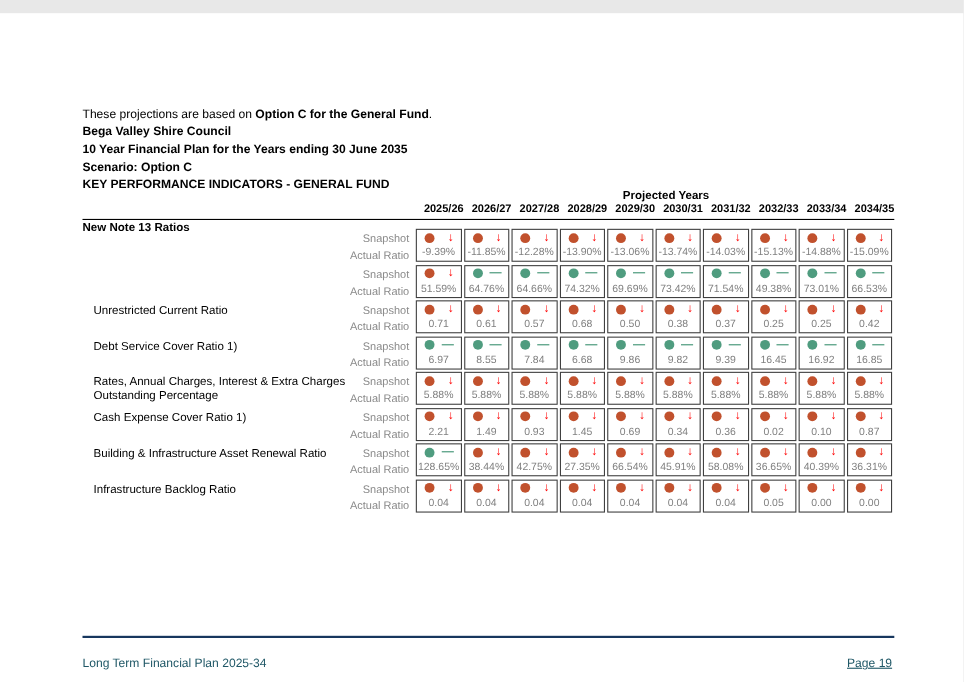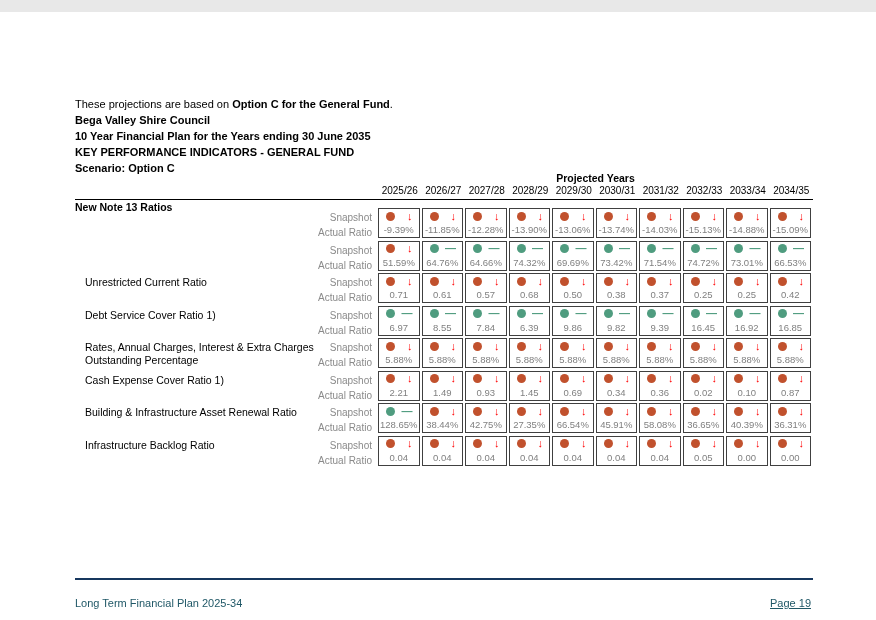--- a/index.html
+++ b/index.html
@@ -8,28 +8,28 @@
     position:relative; width:876px; height:620px; background:#ffffff;
     font-family:"Liberation Sans", sans-serif; color:#000; overflow:hidden;
     margin:12px auto;
   }
   .header-block { position:absolute; left:75px; top:84px; font-size:11px; line-height:16px; }
   .header-block .intro { font-weight:normal; }
   .header-block .intro b { font-weight:bold; }
   .header-block .bold-line { font-weight:bold; }
 
   .projected-years {
-    position:absolute; left:378px; top:160px; width:435px;
+    position:absolute; left:388px; top:160px; width:435px;
     text-align:center; font-size:10.5px; font-weight:bold;
   }
   .years-row {
     position:absolute; left:378px; top:173px; width:435px; display:flex;
   }
   .years-row .year-cell {
-    width:43.5px; text-align:center; font-size:10px; font-weight:normal;
+    width:43.5px; text-align:right; font-size:10px; font-weight:bold;
   }
   .header-rule {
     position:absolute; left:75px; top:187px; width:738px; border-top:1.5px solid #000;
   }
   .section-title {
     position:absolute; left:75px; top:189px; font-size:10.5px; font-weight:bold;
   }
 
   .indicators { position:absolute; left:75px; top:196px; width:738px; }
   .indicator-group { position:relative; height:32.5px; }
@@ -72,22 +72,22 @@
 </style>
 </head>
 <body>
 
 <div class="page">
 
   <div class="header-block">
     <div class="intro"><span>These projections are based on </span><b>Option C for the General Fund</b><span>.</span></div>
     <div class="bold-line">Bega Valley Shire Council</div>
     <div class="bold-line">10 Year Financial Plan for the Years ending 30 June 2035</div>
+    <div class="bold-line">Scenario: Option C</div>
     <div class="bold-line">KEY PERFORMANCE INDICATORS - GENERAL FUND</div>
-    <div class="bold-line">Scenario: Option C</div>
   </div>
 
   <div class="projected-years">Projected Years</div>
   <div class="years-row">
       <div class="year-cell">2025/26</div>
       <div class="year-cell">2026/27</div>
       <div class="year-cell">2027/28</div>
       <div class="year-cell">2028/29</div>
       <div class="year-cell">2029/30</div>
       <div class="year-cell">2030/31</div>
@@ -231,21 +231,21 @@
               <span class="dot"></span>
               <span class="sym">—</span>
             </div>
             <div class="val">71.54%</div>
           </div>
           <div class="kpi-cell flat">
             <div class="snap">
               <span class="dot"></span>
               <span class="sym">—</span>
             </div>
-            <div class="val">74.72%</div>
+            <div class="val">49.38%</div>
           </div>
           <div class="kpi-cell flat">
             <div class="snap">
               <span class="dot"></span>
               <span class="sym">—</span>
             </div>
             <div class="val">73.01%</div>
           </div>
           <div class="kpi-cell flat">
             <div class="snap">
@@ -361,21 +361,21 @@
               <span class="dot"></span>
               <span class="sym">—</span>
             </div>
             <div class="val">7.84</div>
           </div>
           <div class="kpi-cell flat">
             <div class="snap">
               <span class="dot"></span>
               <span class="sym">—</span>
             </div>
-            <div class="val">6.39</div>
+            <div class="val">6.68</div>
           </div>
           <div class="kpi-cell flat">
             <div class="snap">
               <span class="dot"></span>
               <span class="sym">—</span>
             </div>
             <div class="val">9.86</div>
           </div>
           <div class="kpi-cell flat">
             <div class="snap">

